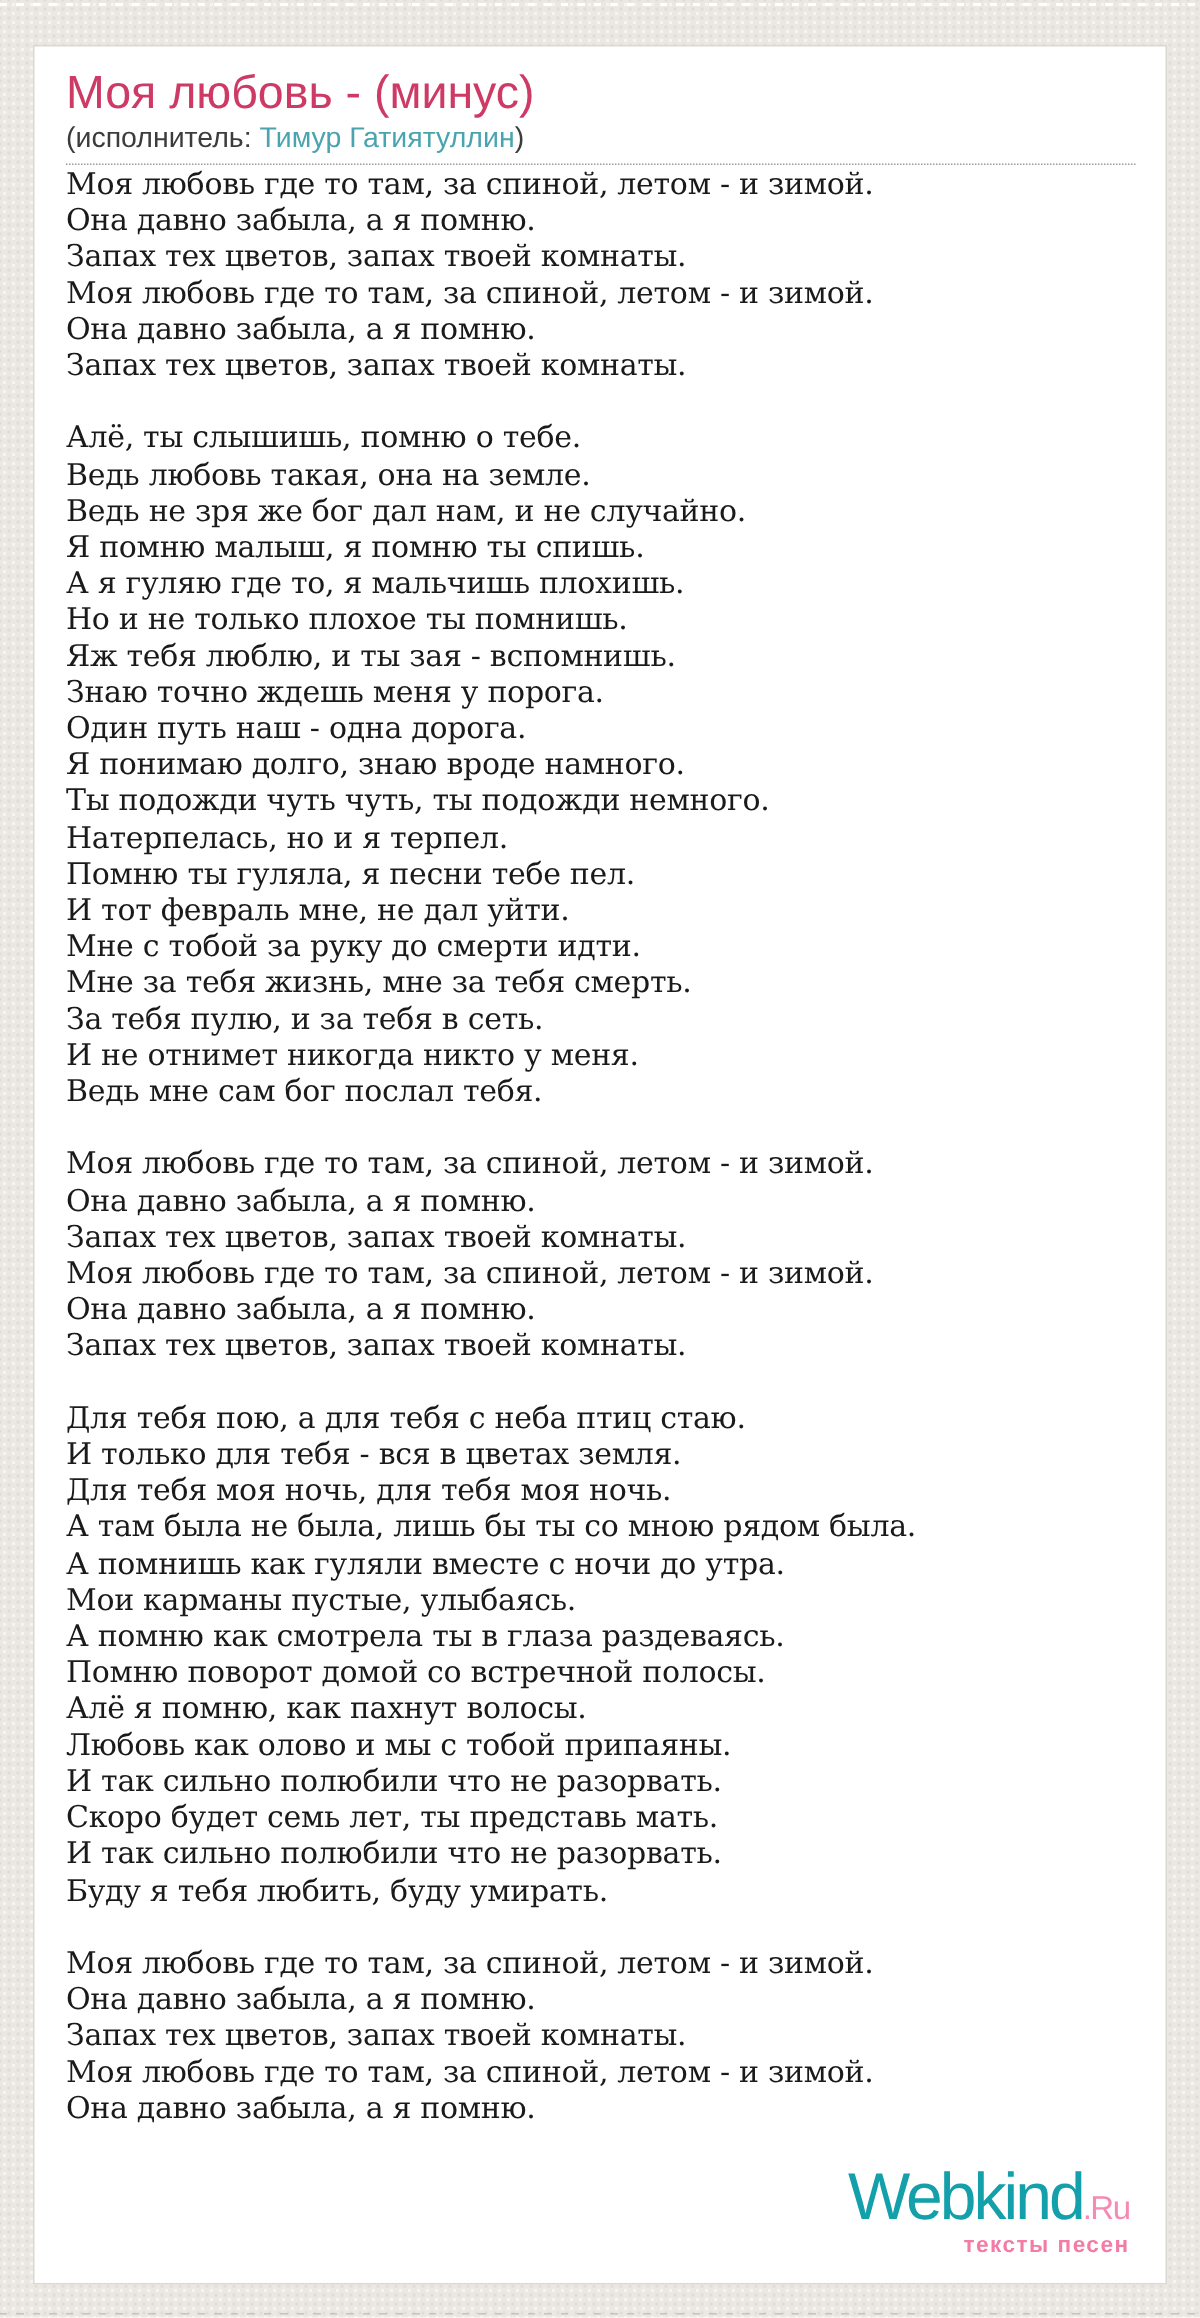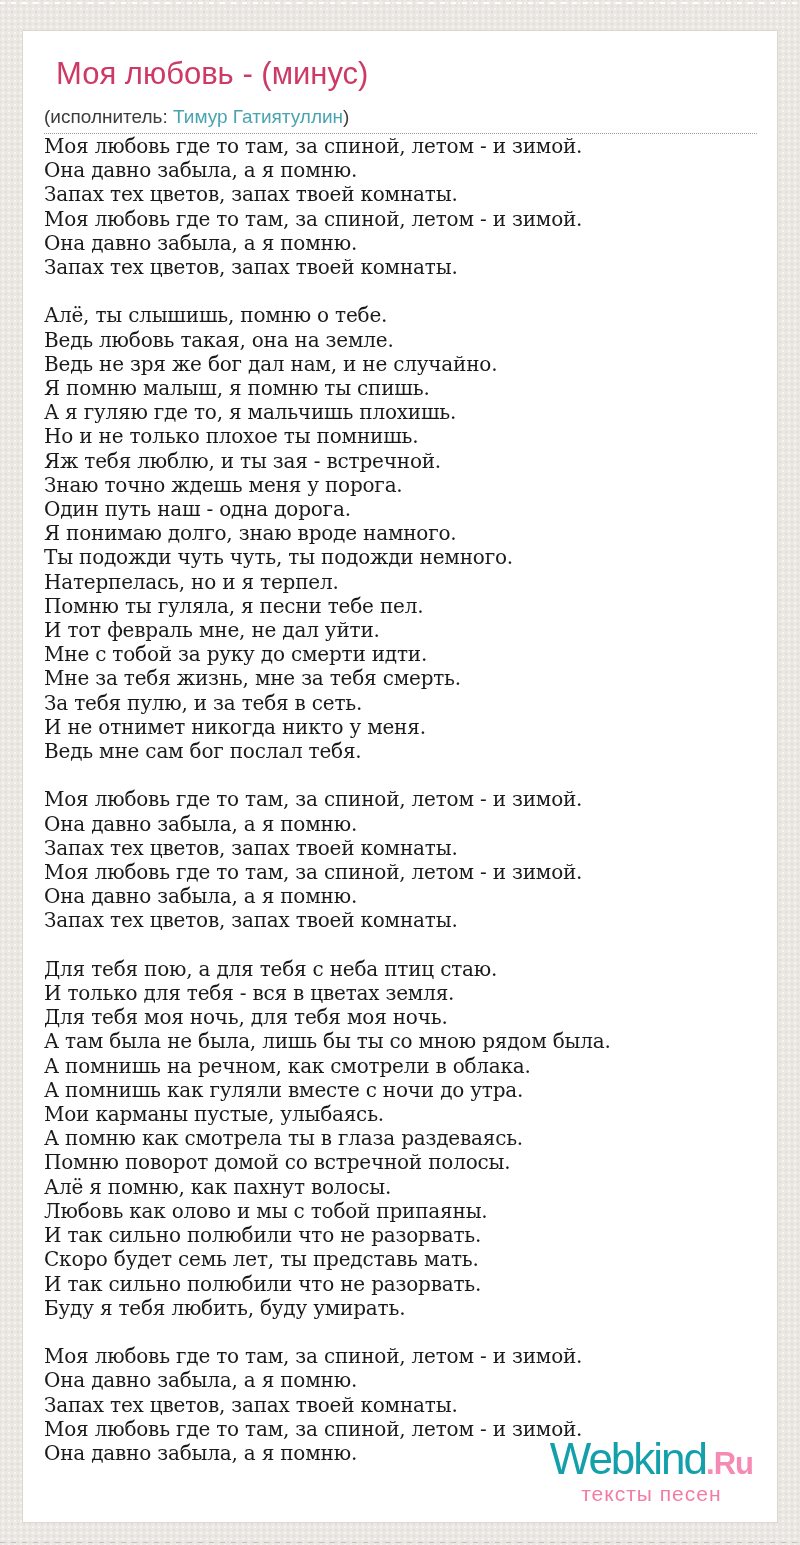--- a/index.html
+++ b/index.html
@@ -33,21 +33,21 @@
     background:repeating-linear-gradient(90deg, #c6c2bd 0 5px, transparent 5px 11px);
   }
   .card{
     position:absolute;left:22px;top:30px;width:756px;height:1493px;
     box-sizing:border-box;
     background:#ffffff;
     border:1px solid var(--card-border);
     padding:12px 20px 20px 21px;
   }
   .page-title{
-    margin:12px;
+    margin:0;
     font-size:31px;
     line-height:38px;
     font-weight:normal;
     color:var(--title-accent);
     letter-spacing:0;
   }
   .performer-line{
     font-size:19px;
     line-height:23px;
     color:var(--subtitle-color);
@@ -75,32 +75,31 @@
     cursor:pointer;
     text-decoration:none;
   }
   .logo-primary{
     font-weight:normal;
     font-size:44px;
     letter-spacing:-2px;
     color:var(--logo-teal);
   }
   .logo-suffix{
-    font-weight:bold;
-    font-size:31px;
+    font-weight:normal;
+    font-size:22px;
     letter-spacing:-1px;
     color:var(--logo-pink);
   }
   .logo-tagline{
     margin-top:2px;
-    font-weight:normal;
-    font-size:21px;
+    font-weight:bold;
+    font-size:15px;
     letter-spacing:1px;
     color:var(--tagline-pink);
-    text-align:center;
   }
 </style>
 </head>
 <body>
 
 <div class="edge-dashes-top"></div>
 
 <div class="card">
   <h1 class="page-title">Моя любовь - (минус)</h1>
   <div class="performer-line"><span>(исполнитель: </span><a class="performer-link">Тимур Гатиятуллин</a><span>)</span></div>
@@ -112,21 +111,21 @@
       <div class="lyric-line">Моя любовь где то там, за спиной, летом - и зимой.</div>
       <div class="lyric-line">Она давно забыла, а я помню.</div>
       <div class="lyric-line">Запах тех цветов, запах твоей комнаты.</div>
       <div class="lyric-line blank"></div>
       <div class="lyric-line">Алё, ты слышишь, помню о тебе.</div>
       <div class="lyric-line">Ведь любовь такая, она на земле.</div>
       <div class="lyric-line">Ведь не зря же бог дал нам, и не случайно.</div>
       <div class="lyric-line">Я помню малыш, я помню ты спишь.</div>
       <div class="lyric-line">А я гуляю где то, я мальчишь плохишь.</div>
       <div class="lyric-line">Но и не только плохое ты помнишь.</div>
-      <div class="lyric-line">Яж тебя люблю, и ты зая - встречной.</div>
+      <div class="lyric-line">Яж тебя люблю, и ты зая - вспомнишь.</div>
       <div class="lyric-line">Знаю точно ждешь меня у порога.</div>
       <div class="lyric-line">Один путь наш - одна дорога.</div>
       <div class="lyric-line">Я понимаю долго, знаю вроде намного.</div>
       <div class="lyric-line">Ты подожди чуть чуть, ты подожди немного.</div>
       <div class="lyric-line">Натерпелась, но и я терпел.</div>
       <div class="lyric-line">Помню ты гуляла, я песни тебе пел.</div>
       <div class="lyric-line">И тот февраль мне, не дал уйти.</div>
       <div class="lyric-line">Мне с тобой за руку до смерти идти.</div>
       <div class="lyric-line">Мне за тебя жизнь, мне за тебя смерть.</div>
       <div class="lyric-line">За тебя пулю, и за тебя в сеть.</div>
@@ -137,21 +136,20 @@
       <div class="lyric-line">Она давно забыла, а я помню.</div>
       <div class="lyric-line">Запах тех цветов, запах твоей комнаты.</div>
       <div class="lyric-line">Моя любовь где то там, за спиной, летом - и зимой.</div>
       <div class="lyric-line">Она давно забыла, а я помню.</div>
       <div class="lyric-line">Запах тех цветов, запах твоей комнаты.</div>
       <div class="lyric-line blank"></div>
       <div class="lyric-line">Для тебя пою, а для тебя с неба птиц стаю.</div>
       <div class="lyric-line">И только для тебя - вся в цветах земля.</div>
       <div class="lyric-line">Для тебя моя ночь, для тебя моя ночь.</div>
       <div class="lyric-line">А там была не была, лишь бы ты со мною рядом была.</div>
-      <div class="lyric-line">А помнишь на речном, как смотрели в облака.</div>
       <div class="lyric-line">А помнишь как гуляли вместе с ночи до утра.</div>
       <div class="lyric-line">Мои карманы пустые, улыбаясь.</div>
       <div class="lyric-line">А помню как смотрела ты в глаза раздеваясь.</div>
       <div class="lyric-line">Помню поворот домой со встречной полосы.</div>
       <div class="lyric-line">Алё я помню, как пахнут волосы.</div>
       <div class="lyric-line">Любовь как олово и мы с тобой припаяны.</div>
       <div class="lyric-line">И так сильно полюбили что не разорвать.</div>
       <div class="lyric-line">Скоро будет семь лет, ты представь мать.</div>
       <div class="lyric-line">И так сильно полюбили что не разорвать.</div>
       <div class="lyric-line">Буду я тебя любить, буду умирать.</div>

